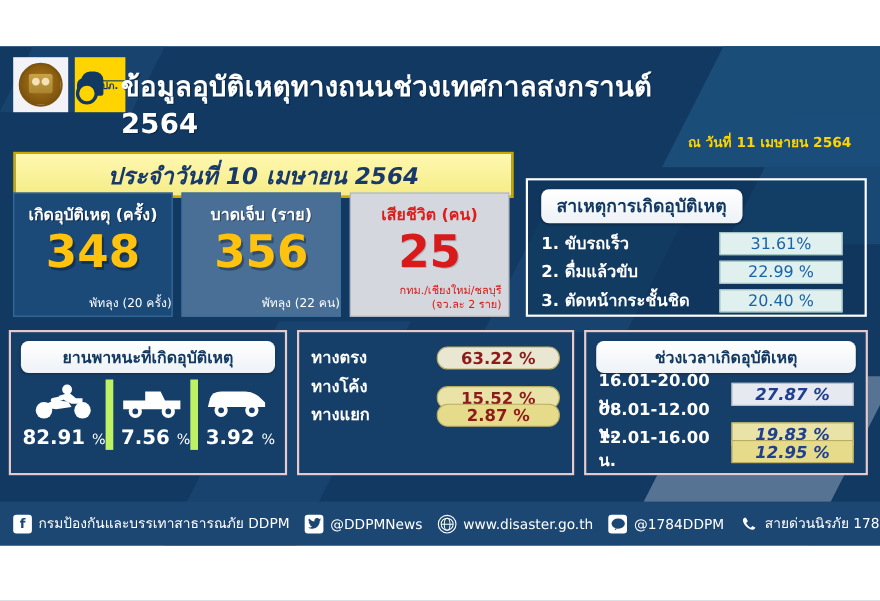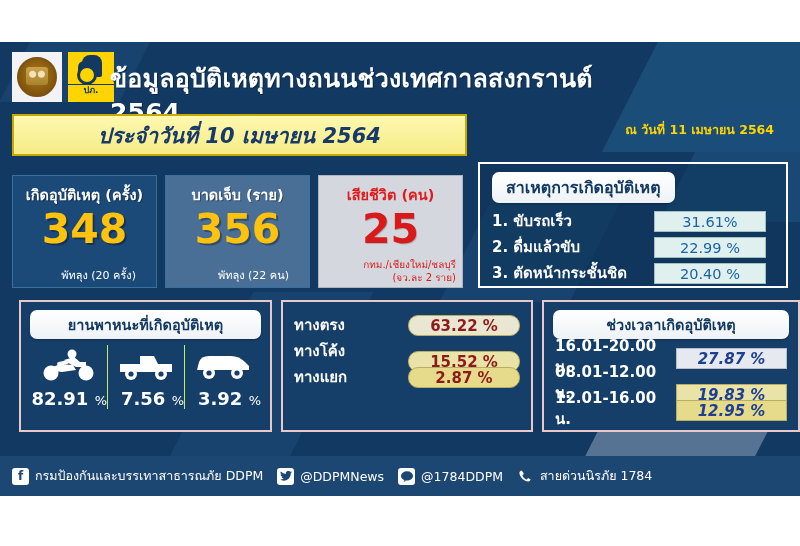--- a/index.html
+++ b/index.html
@@ -46,21 +46,21 @@
   .seal-circle::after{
     content:""; position:absolute; left:50%; top:48%; transform:translate(-50%,-50%);
     width:22px; height:18px; border-radius:3px;
     background:
       radial-gradient(circle at 30% 40%, #f4e3b8 0 3px, transparent 4px),
       radial-gradient(circle at 70% 40%, #f4e3b8 0 3px, transparent 4px),
       linear-gradient(#c9a24a,#a9842f);
   }
   .logo-ppb {
     width: 46px; height: 50px; background: #ffd400;
-    display: flex; flex-direction: column; align-items: center; justify-content: flex-start;
+    display: flex; flex-direction: row; align-items: center; justify-content: flex-start;
     padding-top: 3px;
   }
   .ppb-hand {
     width: 30px; height: 28px; position: relative;
   }
   .ppb-hand::before{
     content:""; position:absolute; left:6px; top:0; width:20px; height:22px;
     background:#123962; border-radius: 8px 8px 2px 2px;
     box-shadow: -6px 4px 0 -2px #123962;
   }
@@ -77,21 +77,21 @@
     color: #ffffff; font-size: 25px; font-weight: bold; letter-spacing: .2px;
     text-shadow: 1px 1px 0 #0b2745;
   }
   .asof {
     position: absolute; right: 26px; top: 78px;
     color: #ffd400; font-size: 12.5px; font-weight: bold;
   }
 
   
   .banner {
-    position: absolute; left: 12px; top: 72px; width: 455px; height: 42px;
+    position: absolute; left: 12px; top: 96px; width: 455px; height: 42px;
     background: linear-gradient(#fff8b0, #f5ec86);
     border: 2px solid #c9a800;
     display: flex; align-items: center; justify-content: center;
   }
   .banner span {
     color: #173a6b; font-size: 21px; font-weight: bold; font-style: italic;
   }
 
   
   .stats { position: absolute; left: 12px; top: 133px; display: flex; gap: 8px; }
@@ -107,21 +107,21 @@
     text-align: center; font-size: 14.5px; font-weight: bold; color: #ffffff;
     text-shadow: 1px 1px 0 rgba(0,0,0,.35);
   }
   .stat.s3 .stat-label { color: #e01b1b; text-shadow: none; }
   .stat-value {
     text-align: center; font-size: 41px; font-weight: bold; color: #ffc20e;
     line-height: 46px; text-shadow: 2px 2px 0 rgba(0,0,0,.3);
   }
   .stat.s3 .stat-value { color: #d81a1a; text-shadow: 1px 1px 0 rgba(0,0,0,.18); }
   .stat-sub {
-    position: absolute; right: 20px; bottom: 5px;
+    position: absolute; right: 0; bottom: 5px;
     font-size: 11px; color: #ffffff; text-align: right; line-height: 13px;
   }
   .stat.s3 .stat-sub { color: #d81a1a; right: 6px; bottom: 3px; font-size:10px; }
 
   
   .causes {
     position: absolute; left: 478px; top: 120px; width: 310px; height: 126px;
     border: 2px solid #ffffff; background: rgba(15,52,90,.55);
   }
   .pill {
@@ -138,28 +138,28 @@
     width: 112px; height: 21px; background: #dff0ee; border: 1px solid #9fc2bf;
     color: #1a63a8; font-size: 14.5px; text-align: center; line-height: 20px;
   }
 
   
   .bottom { position: absolute; left: 8px; top: 258px; display: flex; gap: 9px; }
   .panel {
     position: relative; border: 2px solid #e8c9c9; background: #153f68;
     height: 132px; padding: 8px 9px;
   }
-  .panel.p1 { width: 253px; margin-left: 11px; }
+  .panel.p1 { width: 253px; }
   .panel.p2 { width: 252px; }
   .panel.p3 { width: 258px; }
   .panel .pill { display: block; text-align: center; margin: 0 auto 6px; font-size: 14.5px; padding: 3px 10px; }
 
   .veh-row { display: flex; align-items: flex-end; justify-content: center; gap: 0; margin-top: 4px; }
   .veh-col { width: 77px; text-align: right; position: relative; }
-  .veh-col + .veh-col { border-left: 1px solid #bef264; }
+  .veh-col + .veh-col { border-left: 7px solid #bef264; }
   .veh-icon { height: 40px; display: flex; align-items: center; justify-content: center; }
   .veh-pct { color: #ffffff; font-size: 18px; font-weight: bold; margin-top: 3px; }
   .veh-pct em { font-style: normal; font-size: 13px; font-weight: normal; }
 
   .rows { margin-top: 2px; }
   .row { display: flex; align-items: center; height: 26px; justify-content: space-between; padding: 0 2px; }
   .row-name { color: #ffffff; font-size: 15px; font-weight: bold; }
   .row-val {
     width: 112px; height: 21px; font-size: 15px; font-weight: bold;
     text-align: center; line-height: 20px; border: 1px solid #b9ac63;
@@ -352,20 +352,30 @@
     </div>
     <div class="fitem">
       <span class="ficon">
         <svg width="12" height="10" viewBox="0 0 24 20" fill="#1d4773">
           <path d="M24 2.4a9.6 9.6 0 0 1-2.8.8A4.9 4.9 0 0 0 23.3.4a9.7 9.7 0 0 1-3.1 1.2A4.85 4.85 0 0 0 11.8 6a13.8 13.8 0 0 1-10-5.1 4.85 4.85 0 0 0 1.5 6.5 4.8 4.8 0 0 1-2.2-.6v.06a4.85 4.85 0 0 0 3.9 4.75 4.9 4.9 0 0 1-2.2.08 4.86 4.86 0 0 0 4.5 3.37A9.7 9.7 0 0 1 0 17.1a13.7 13.7 0 0 0 7.5 2.2c9 0 13.9-7.5 13.9-13.9v-.63A9.9 9.9 0 0 0 24 2.4z"></path>
         </svg>
       </span>
       <span>@DDPMNews</span>
     </div>
     <div class="fitem">
+      <span class="ficon round">
+        <svg width="13" height="13" viewBox="0 0 20 20" fill="none" stroke="#ffffff" stroke-width="1.4">
+          <circle cx="10" cy="10" r="8.4"></circle>
+            <ellipse cx="10" cy="10" rx="4" ry="8.4"></ellipse>
+          <line x1="1.6" y1="10" x2="18.4" y2="10"></line>
+        </svg>
+      </span>
+      <span>www.disaster.go.th</span>
+    </div>
+    <div class="fitem">
       <span class="ficon">
         <svg width="14" height="11" viewBox="0 0 24 20" fill="#1d4773">
           <ellipse cx="12" cy="9" rx="11" ry="8.4"></ellipse>
           <path d="M7 17 L6 20 L11 17 Z"></path>
         </svg>
       </span>
       <span>@1784DDPM</span>
     </div>
     <div class="fitem">
       <span class="ficon bare">

